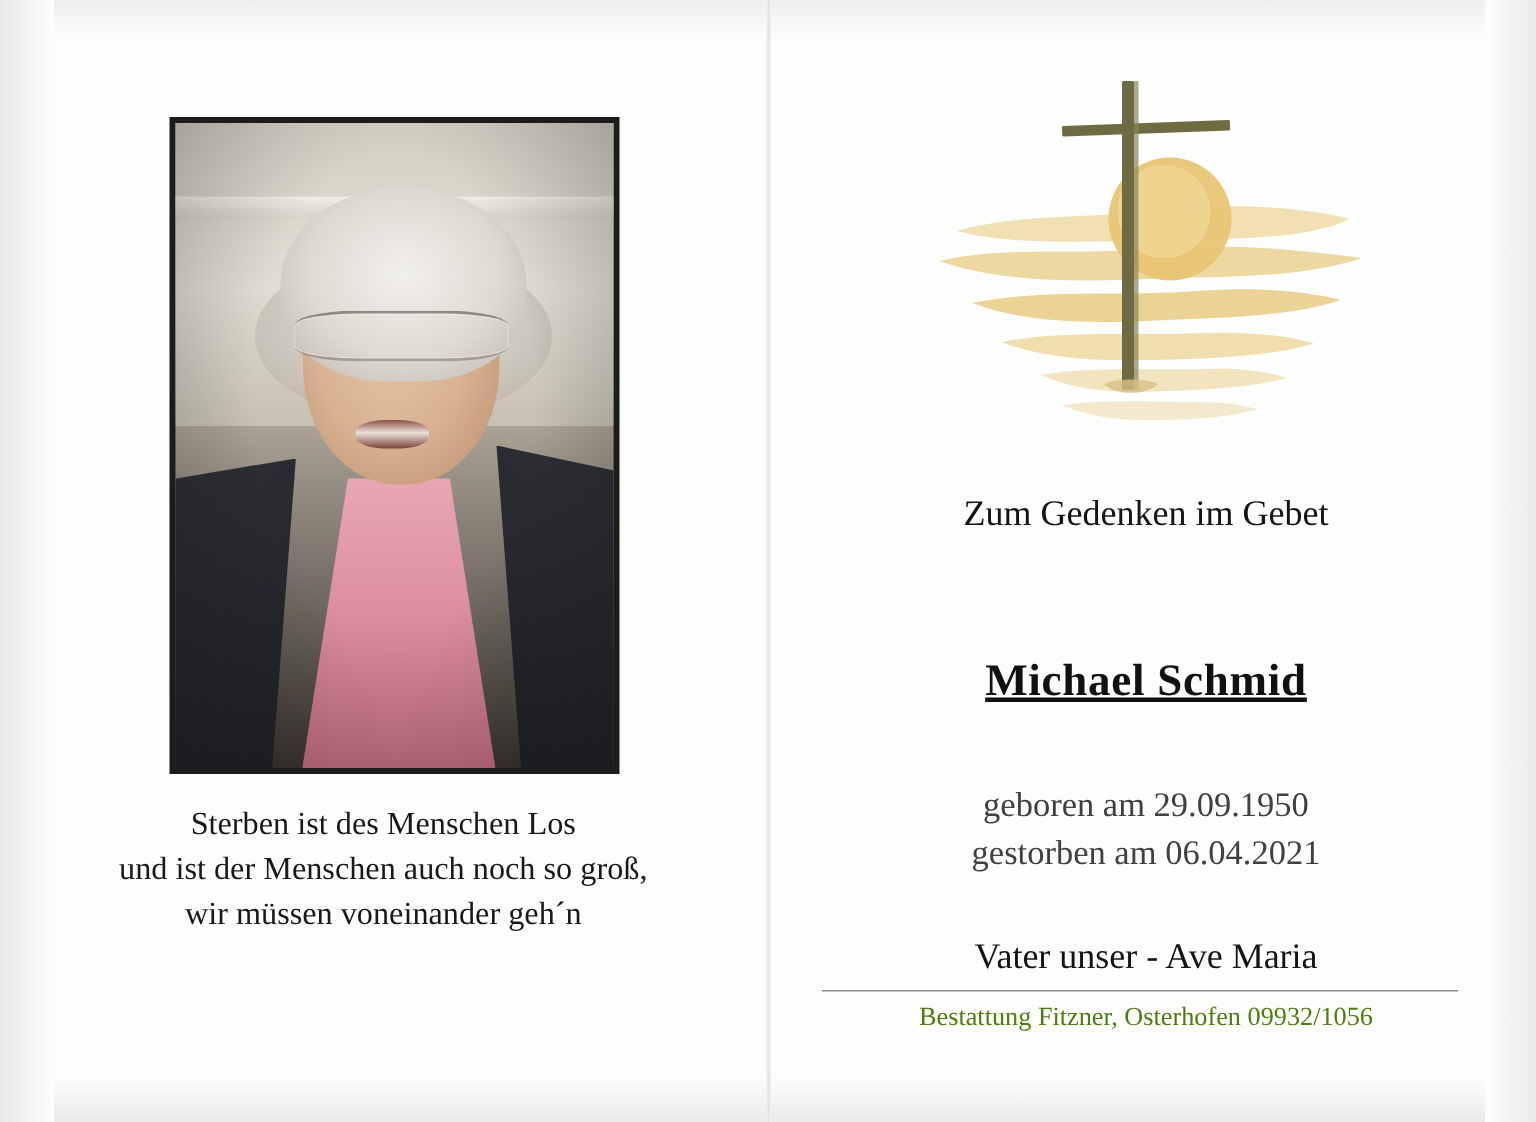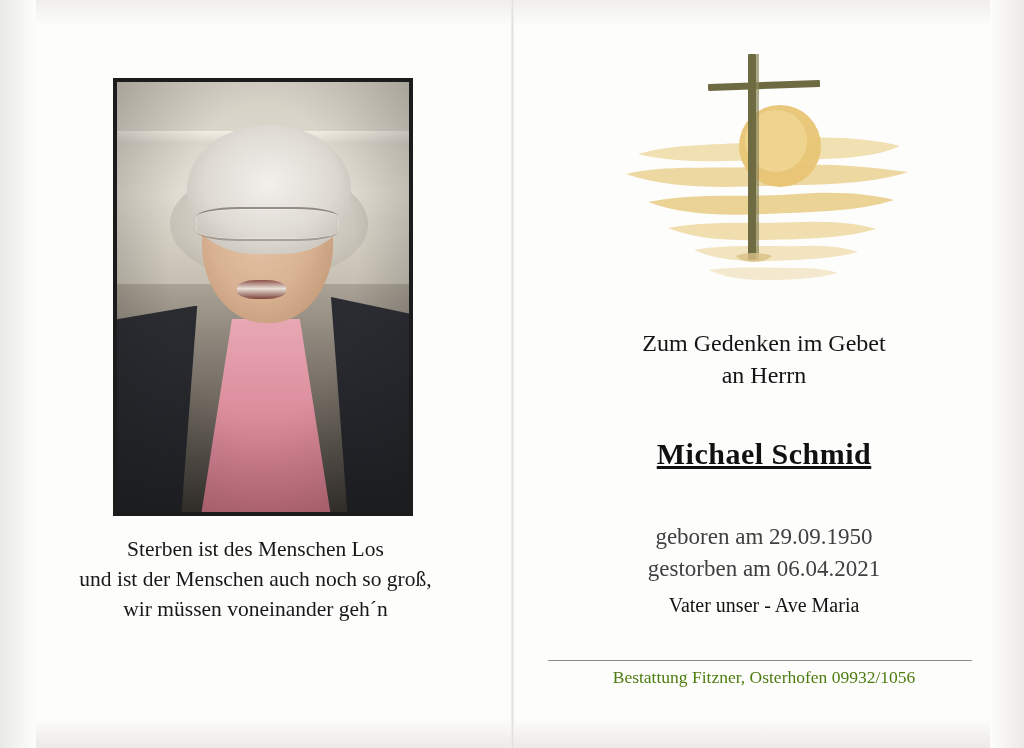--- a/index.html
+++ b/index.html
@@ -221,24 +221,24 @@
     width: 500px;
     text-align: center;
     font-size: 23px;
     line-height: 32px;
     color: #404040;
   }
 
   .prayers {
     position: absolute;
     left: 514px;
-    top: 594px;
-    width: 500px;
-    text-align: center;
-    font-size: 20px;
+    top: 625px;
+    width: 500px;
+    text-align: center;
+    font-size: 24px;
     color: #141414;
   }
 
   .rule {
     position: absolute;
     left: 548px;
     top: 660px;
     width: 424px;
     height: 1px;
     background: #8b8b8b;
@@ -316,21 +316,20 @@
       <g fill="#8a8659" opacity="0.7">
         <rect x="148" y="12" width="3" height="206"></rect>
       </g>
 
       <path d="M128,214 C136,210 156,210 164,214 C156,222 136,222 128,214 Z" fill="#d9bf86" opacity="0.8"></path>
     </svg>
   </div>
 
   <div class="memorial-intro">
     <div>Zum Gedenken im Gebet</div>
-    <div>an Herrn</div>
   </div>
 
   <div class="deceased-name">Michael Schmid</div>
 
   <div class="dates">
     <div>geboren am 29.09.1950</div>
     <div>gestorben am 06.04.2021</div>
   </div>
 
   <div class="prayers">Vater unser  -  Ave Maria</div>

